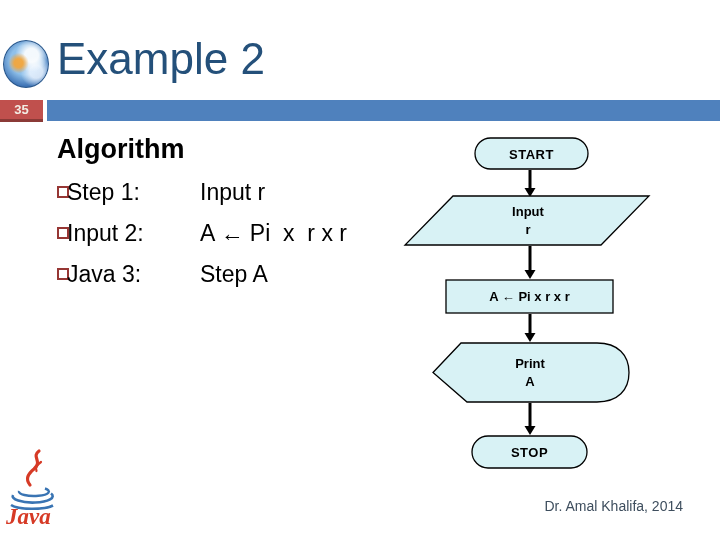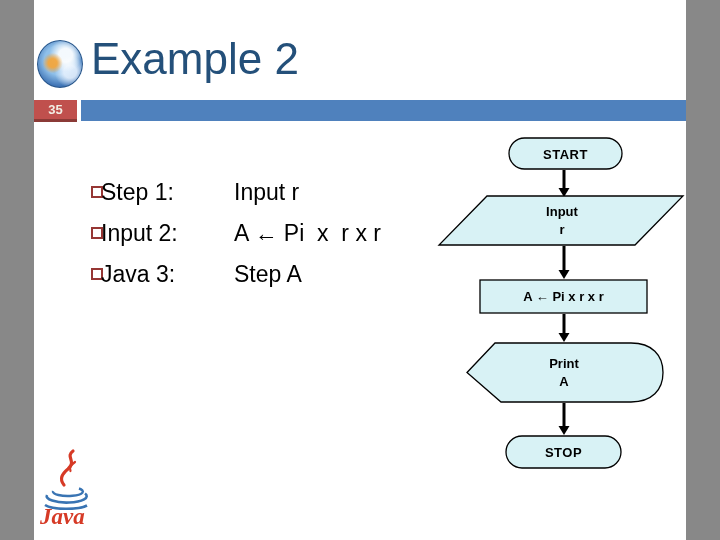--- a/index.html
+++ b/index.html
@@ -1,17 +1,17 @@
 <!DOCTYPE html>
 <html><head>
 <meta charset="utf-8">
 <style>
   html,body{margin:0;padding:0;background:#888;}
   .slide{
-    position:relative;width:652px;height:540px;background:#ffffff;
+    position:relative;width:720px;height:540px;background:#ffffff;
     font-family:"Liberation Sans",sans-serif;overflow:hidden;margin:0 auto;
   }
   
   .globe{
     position:absolute;left:3px;top:40px;width:46px;height:48px;border-radius:50%;
     background:
       radial-gradient(circle at 34% 48%, rgba(243,166,60,.95) 0 11%, rgba(243,166,60,0) 26%),
       radial-gradient(circle at 62% 32%, rgba(255,255,255,.9) 0 16%, rgba(255,255,255,0) 38%),
       radial-gradient(circle at 72% 66%, rgba(235,244,255,.85) 0 14%, rgba(235,244,255,0) 34%),
       radial-gradient(circle at 48% 42%, #8fc0ea 0 40%, #3a6fb2 72%, #17406f 100%);
@@ -56,20 +56,21 @@
 <body>
 
 <div class="slide">
 
   <div class="globe"></div>
   <div class="slide-title">Example 2</div>
 
   <div class="num-box">35</div>
   <div class="header-bar"></div>
 
+  <div class="heading">Algorithm</div>
 
   <div class="step-row row1">
     <span class="bullet"></span>
     <span class="lbl">Step 1:</span>
     <span class="val">Input r</span>
   </div>
   <div class="step-row row2">
     <span class="bullet"></span>
     <span class="lbl">Input 2:</span>
     <span class="val">A ← Pi  x  r x r</span>
@@ -127,14 +128,15 @@
 
     <g stroke="#3974B3" fill="none">
       <path d="M14 43 a15 4.5 0 1 0 26 -2.5" stroke-width="2.4"></path>
       <path d="M8 47 a20 6.5 0 1 0 38 -1.5" stroke-width="2.6"></path>
       <path d="M6 57 a23 6 0 0 0 42 0.5" stroke-width="2.6"></path>
     </g>
 
     <text x="1" y="76" font-family="Liberation Serif, serif" font-style="italic" font-weight="bold" font-size="23" fill="#D63A26">Java</text>
   </svg>
 
+  <div class="credit">Dr. Amal Khalifa, 2014</div>
 
 </div>
 
 </body></html>

